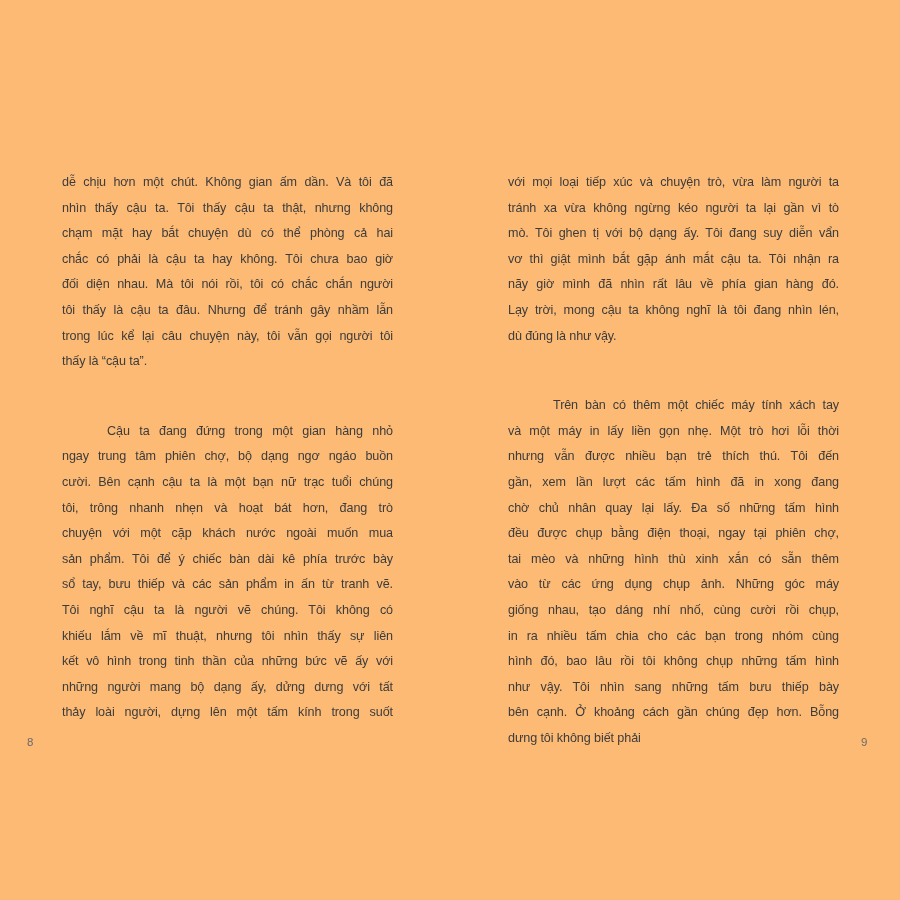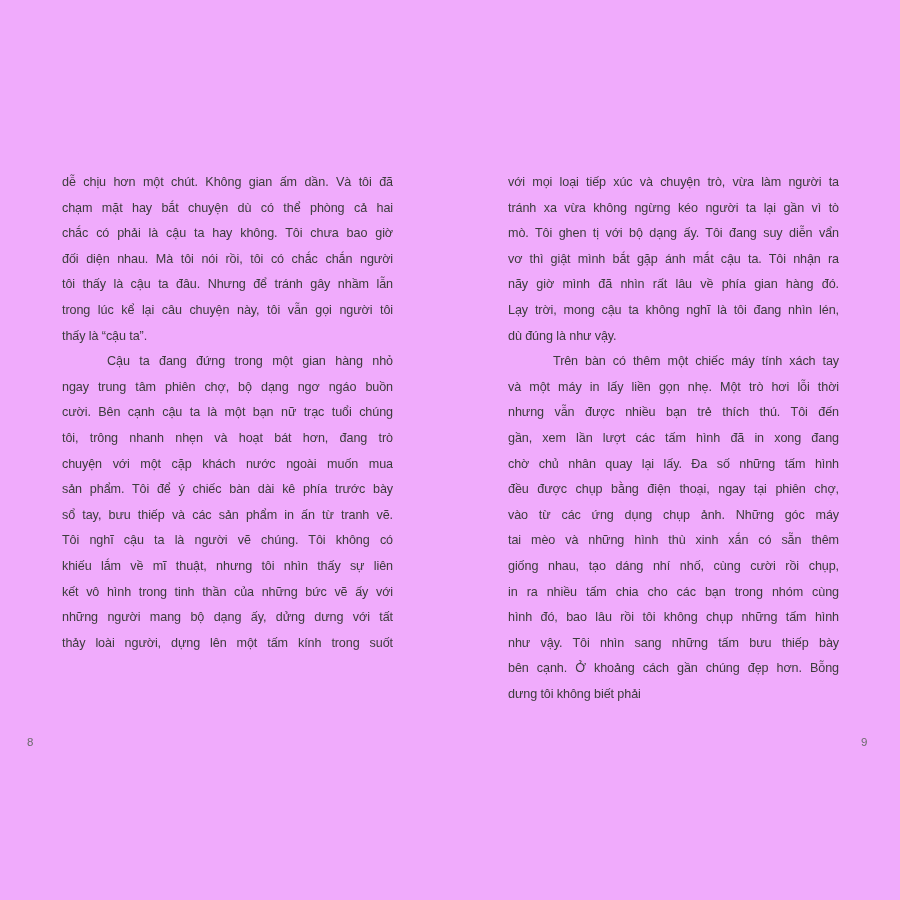--- a/index.html
+++ b/index.html
@@ -5,21 +5,21 @@
   * { margin: 0; padding: 0; box-sizing: border-box; }
   html, body {
     width: 900px; height: 900px;
     background: #ffffff;
     font-family: "Liberation Sans", sans-serif;
     overflow: hidden;
   }
   .spread {
     position: relative;
     width: 900px; height: 900px;
-    background: #f0abfc;
+    background: #fdba74;
   }
   .text-column {
     position: absolute;
     top: 170px;
     width: 331px;
     color: #3c3c3c;
     font-size: 12.6px;
     letter-spacing: -0.1px;
     line-height: 25.6px;
   }
@@ -30,38 +30,40 @@
     text-align-last: justify;
     height: 25.6px;
     overflow: hidden;
   }
   .text-line.last-line {
     text-align: center;
     text-align-last: left;
   }
   .text-line.first-indent {
     padding-left: 45px;
+    margin-top: 44px;
   }
   .page-number {
     position: absolute;
     top: 735px;
     color: #6b6b6b;
     font-size: 11.5px;
     line-height: 14px;
   }
   .page-number-left  { left: 27px; }
   .page-number-right { left: 861px; }
 </style>
 </head>
 <body>
 
 <div class="spread">
 
   <div class="text-column col-left">
       <div class="text-line">dễ chịu hơn một chút. Không gian ấm dần. Và tôi đã</div>
+      <div class="text-line">nhìn thấy cậu ta. Tôi thấy cậu ta thật, nhưng không</div>
       <div class="text-line">chạm mặt hay bắt chuyện dù có thể phòng cả hai</div>
       <div class="text-line">chắc có phải là cậu ta hay không. Tôi chưa bao giờ</div>
       <div class="text-line">đối diện nhau. Mà tôi nói rồi, tôi có chắc chắn người</div>
       <div class="text-line">tôi thấy là cậu ta đâu. Nhưng để tránh gây nhầm lẫn</div>
       <div class="text-line">trong lúc kể lại câu chuyện này, tôi vẫn gọi người tôi</div>
       <div class="text-line last-line">thấy là “cậu ta”.</div>
       <div class="text-line first-indent">Cậu ta đang đứng trong một gian hàng nhỏ</div>
       <div class="text-line">ngay trung tâm phiên chợ, bộ dạng ngơ ngáo buồn</div>
       <div class="text-line">cười. Bên cạnh cậu ta là một bạn nữ trạc tuổi chúng</div>
       <div class="text-line">tôi, trông nhanh nhẹn và hoạt bát hơn, đang trò</div>
@@ -82,22 +84,22 @@
       <div class="text-line">vơ thì giật mình bắt gặp ánh mắt cậu ta. Tôi nhận ra</div>
       <div class="text-line">nãy giờ mình đã nhìn rất lâu về phía gian hàng đó.</div>
       <div class="text-line">Lạy trời, mong cậu ta không nghĩ là tôi đang nhìn lén,</div>
       <div class="text-line last-line">dù đúng là như vậy.</div>
       <div class="text-line first-indent">Trên bàn có thêm một chiếc máy tính xách tay</div>
       <div class="text-line">và một máy in lấy liền gọn nhẹ. Một trò hơi lỗi thời</div>
       <div class="text-line">nhưng vẫn được nhiều bạn trẻ thích thú. Tôi đến</div>
       <div class="text-line">gần, xem lần lượt các tấm hình đã in xong đang</div>
       <div class="text-line">chờ chủ nhân quay lại lấy. Đa số những tấm hình</div>
       <div class="text-line">đều được chụp bằng điện thoại, ngay tại phiên chợ,</div>
+      <div class="text-line">tai mèo và những hình thù xinh xắn có sẵn thêm</div>
       <div class="text-line">vào từ các ứng dụng chụp ảnh. Những góc máy</div>
-      <div class="text-line">tai mèo và những hình thù xinh xắn có sẵn thêm</div>
       <div class="text-line">giống nhau, tạo dáng nhí nhố, cùng cười rồi chụp,</div>
       <div class="text-line">in ra nhiều tấm chia cho các bạn trong nhóm cùng</div>
       <div class="text-line">hình đó, bao lâu rồi tôi không chụp những tấm hình</div>
       <div class="text-line">như vậy. Tôi nhìn sang những tấm bưu thiếp bày</div>
       <div class="text-line">bên cạnh. Ở khoảng cách gần chúng đẹp hơn. Bỗng</div>
       <div class="text-line last-line">dưng tôi không biết phải</div>
     </div>
 
   <div class="page-number page-number-left">8</div>
 

